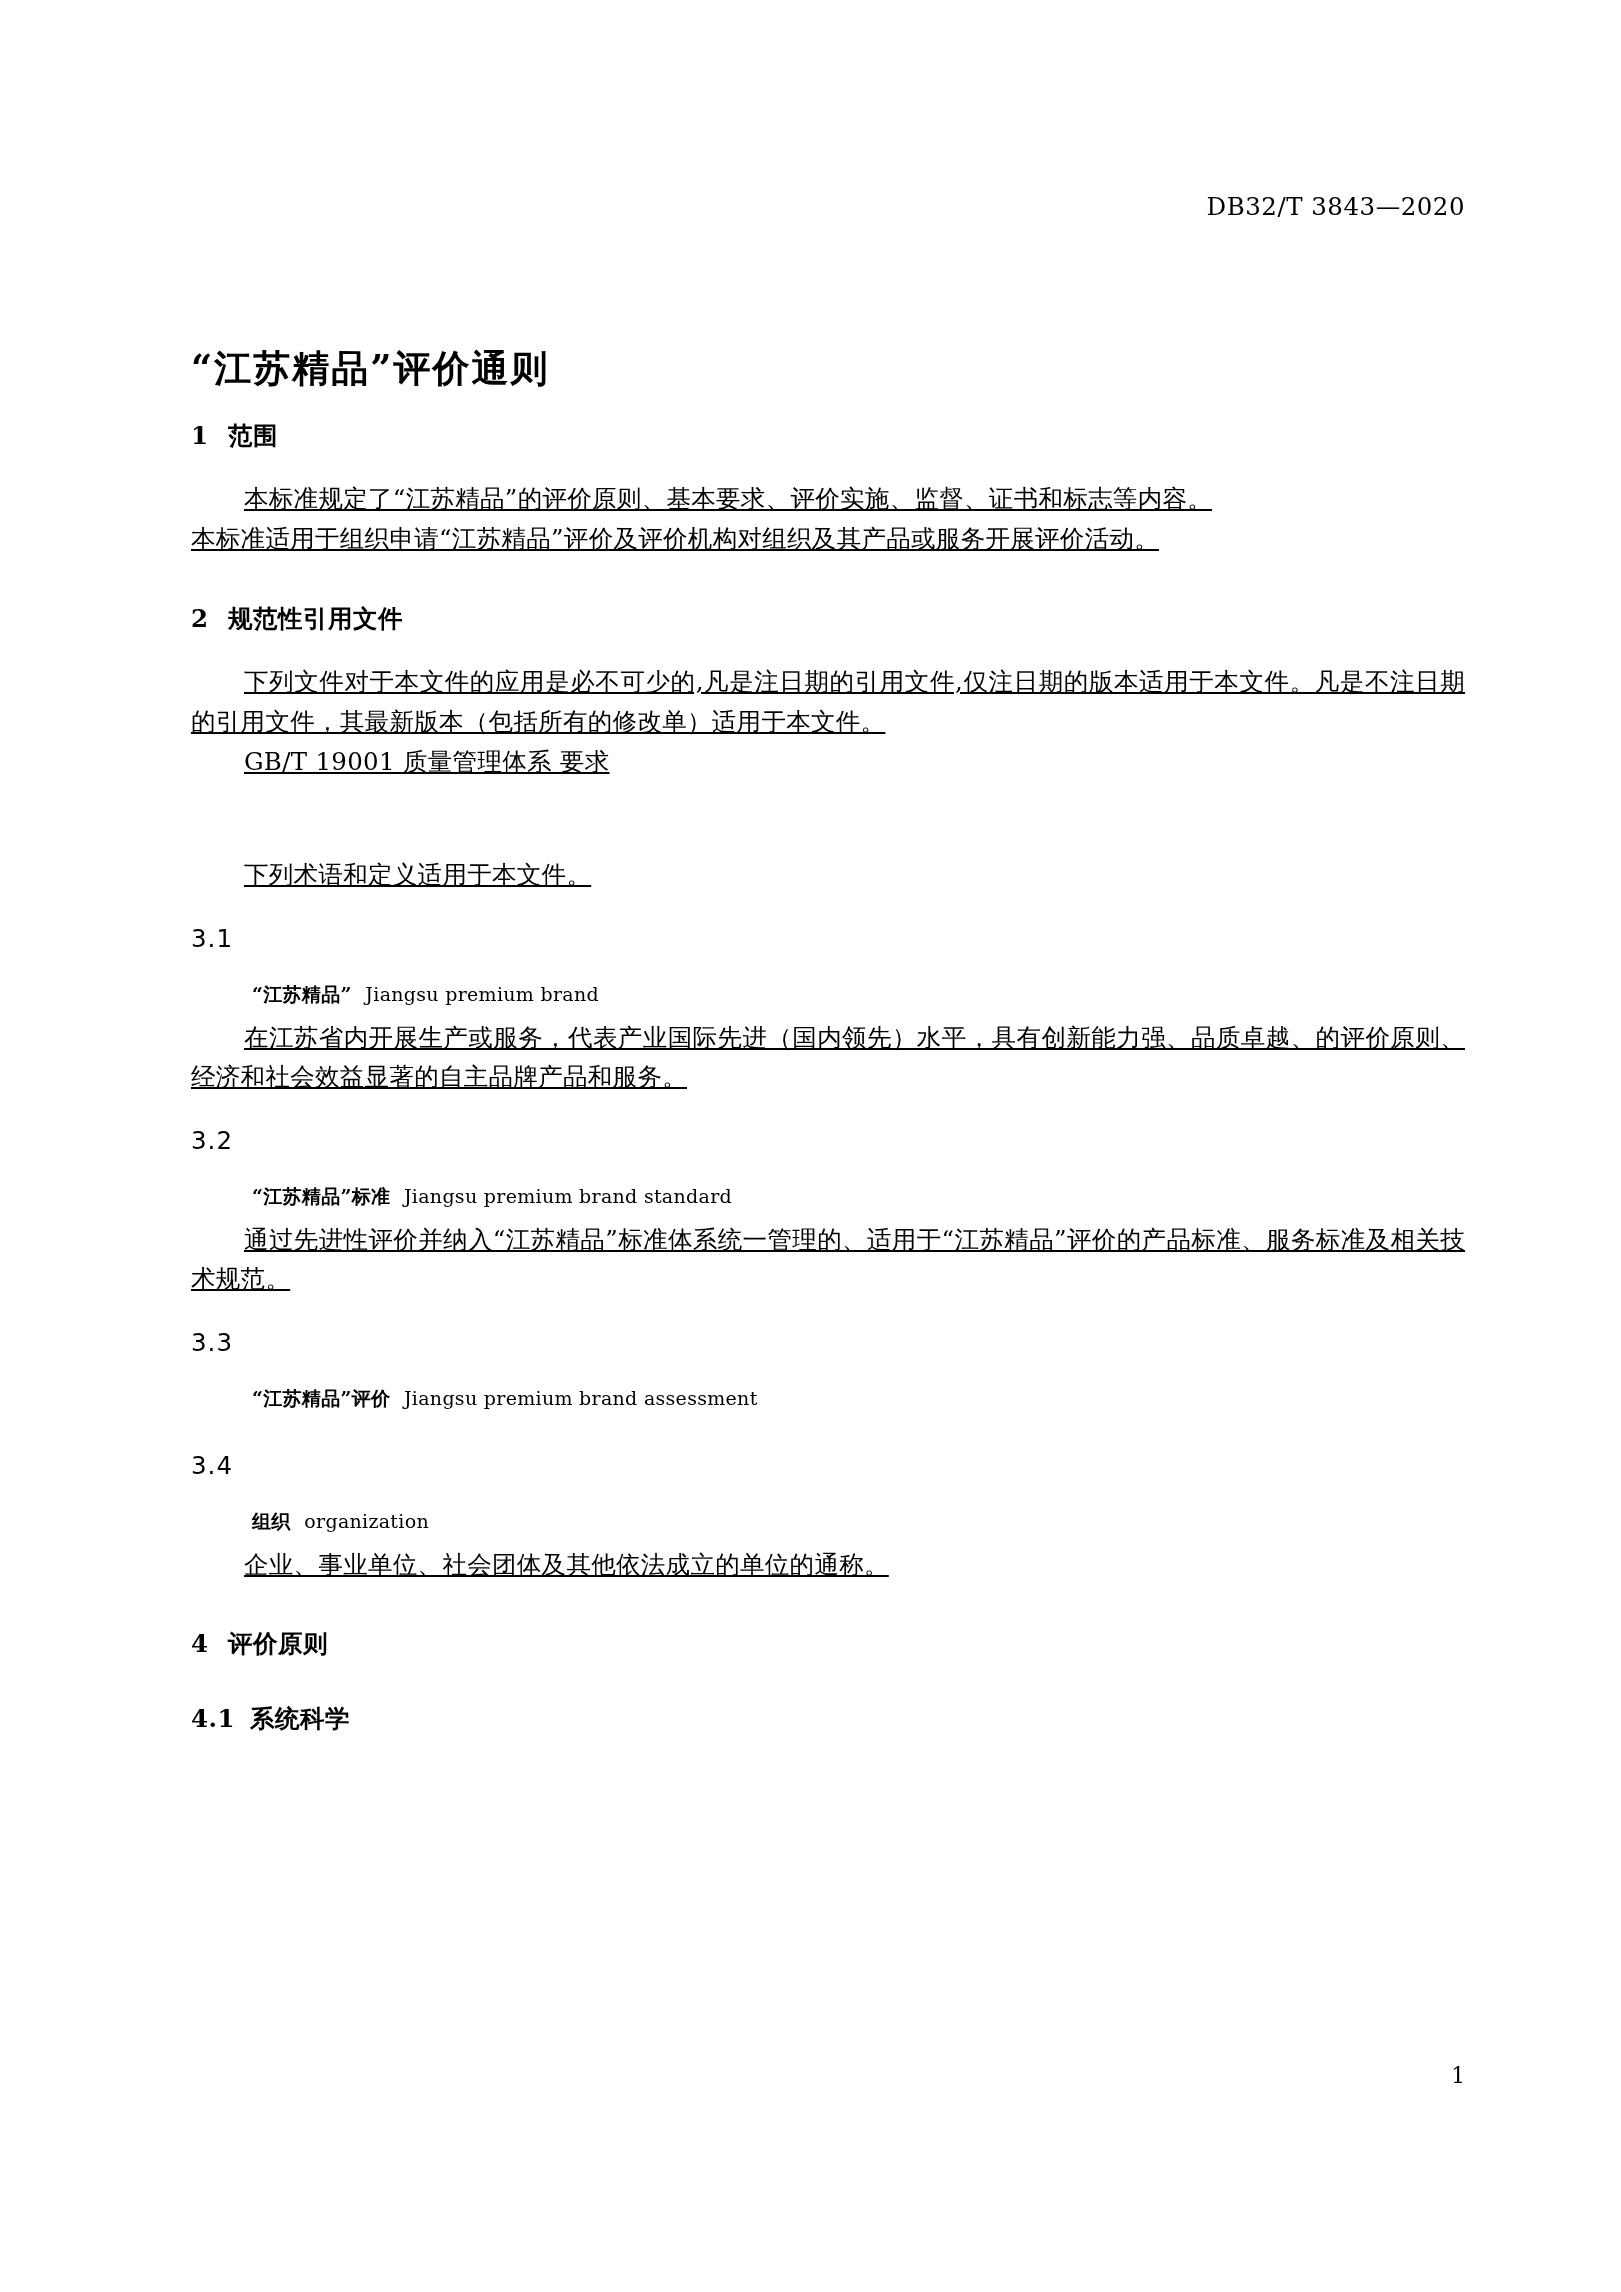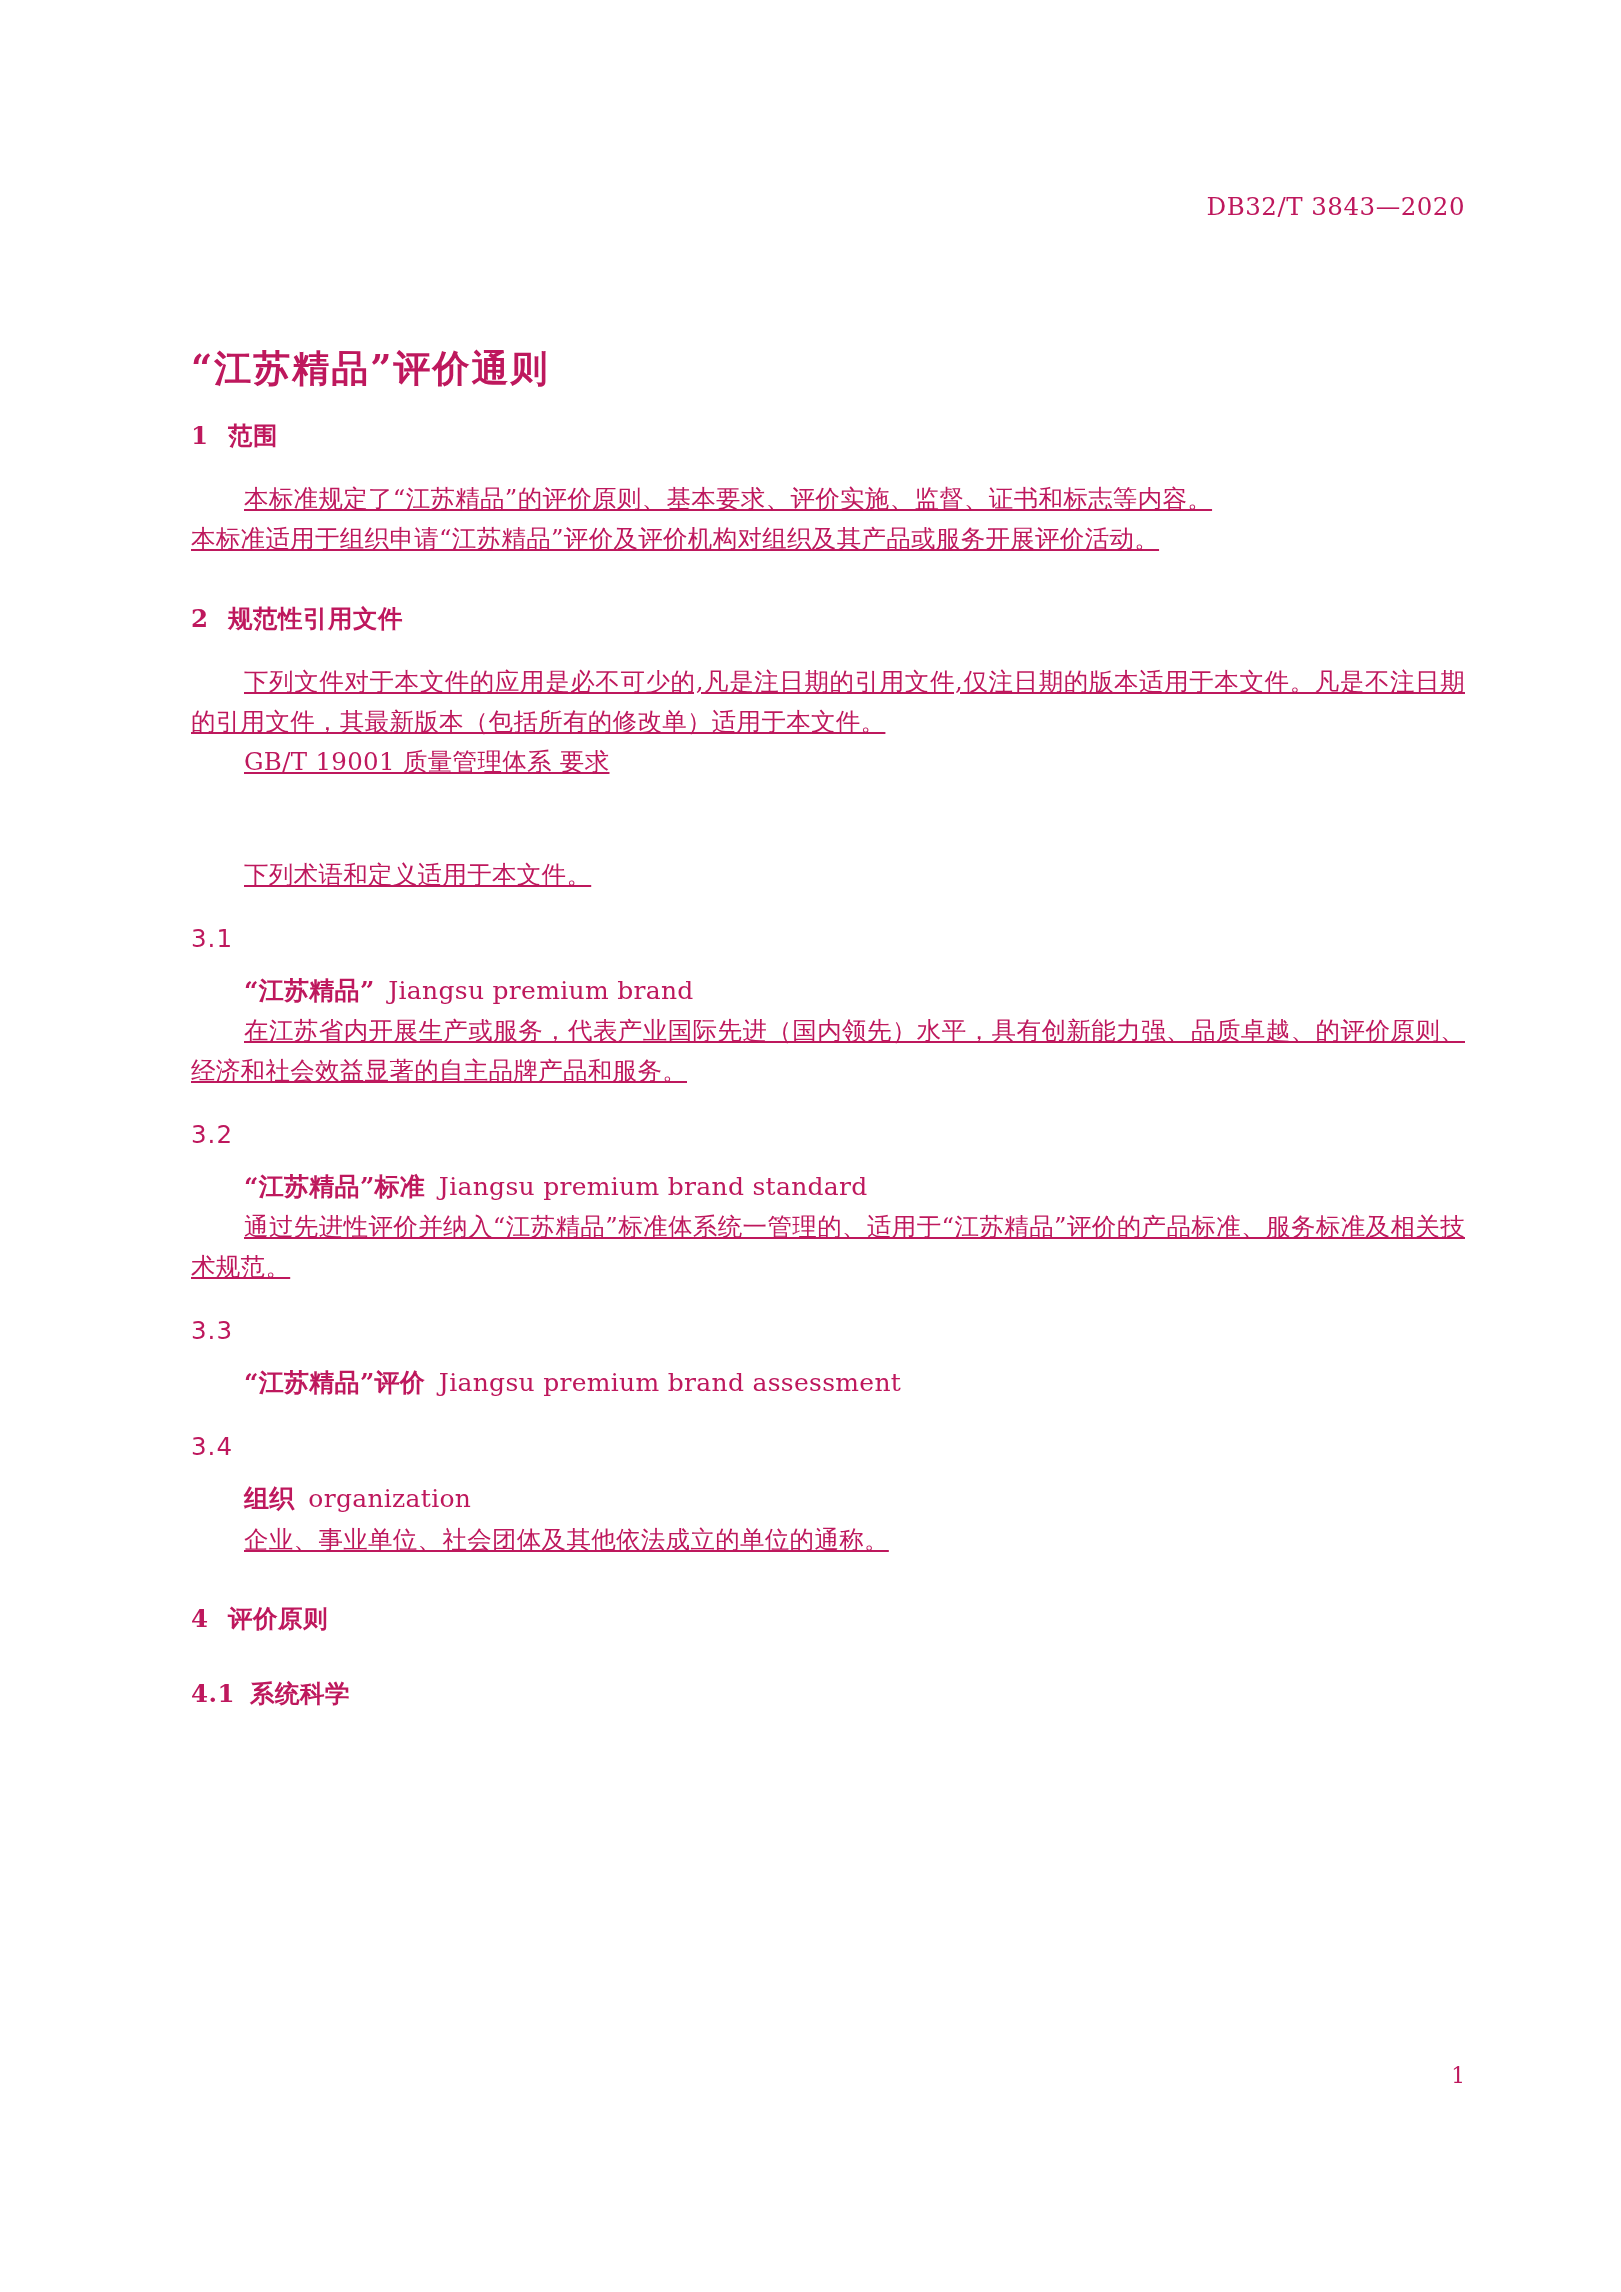--- a/index.html
+++ b/index.html
@@ -7,21 +7,21 @@
     padding: 0;
     background: #ffffff;
   }
   .page {
     position: relative;
     width: 1621px;
     height: 2293px;
     margin: 0 auto;
     background: #ffffff;
     font-family: "DejaVu Serif", "Liberation Serif", serif;
-    color: #be185d;
+    color: #000000;
     box-sizing: border-box;
   }
   .content {
     position: absolute;
     left: 191px;
     top: 0;
     width: 1274px;
   }
 
   
@@ -79,22 +79,22 @@
     margin: 0;
     line-height: 1.62;
     text-align: justify;
     letter-spacing: 0.3px;
     text-decoration: underline;
   }
   p.indent {
     text-indent: 53px;
   }
   .term-line {
-    font-size: 25px;
-    margin: 0;
+    font-size: 19px;
+    margin: 8px;
     line-height: 1.62;
     padding-left: 53px;
     letter-spacing: 0.3px;
   }
   .term-cn {
     font-weight: bold;
   }
   .term-en {
     font-family: "DejaVu Serif", "Liberation Serif", serif;
     padding-left: 13.7px;

